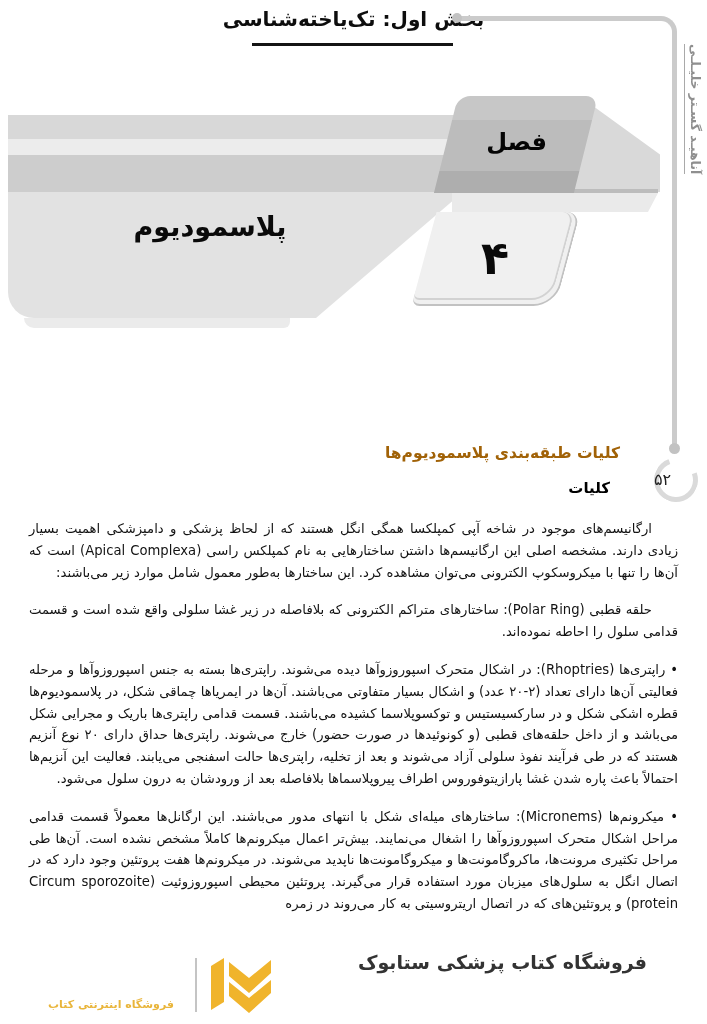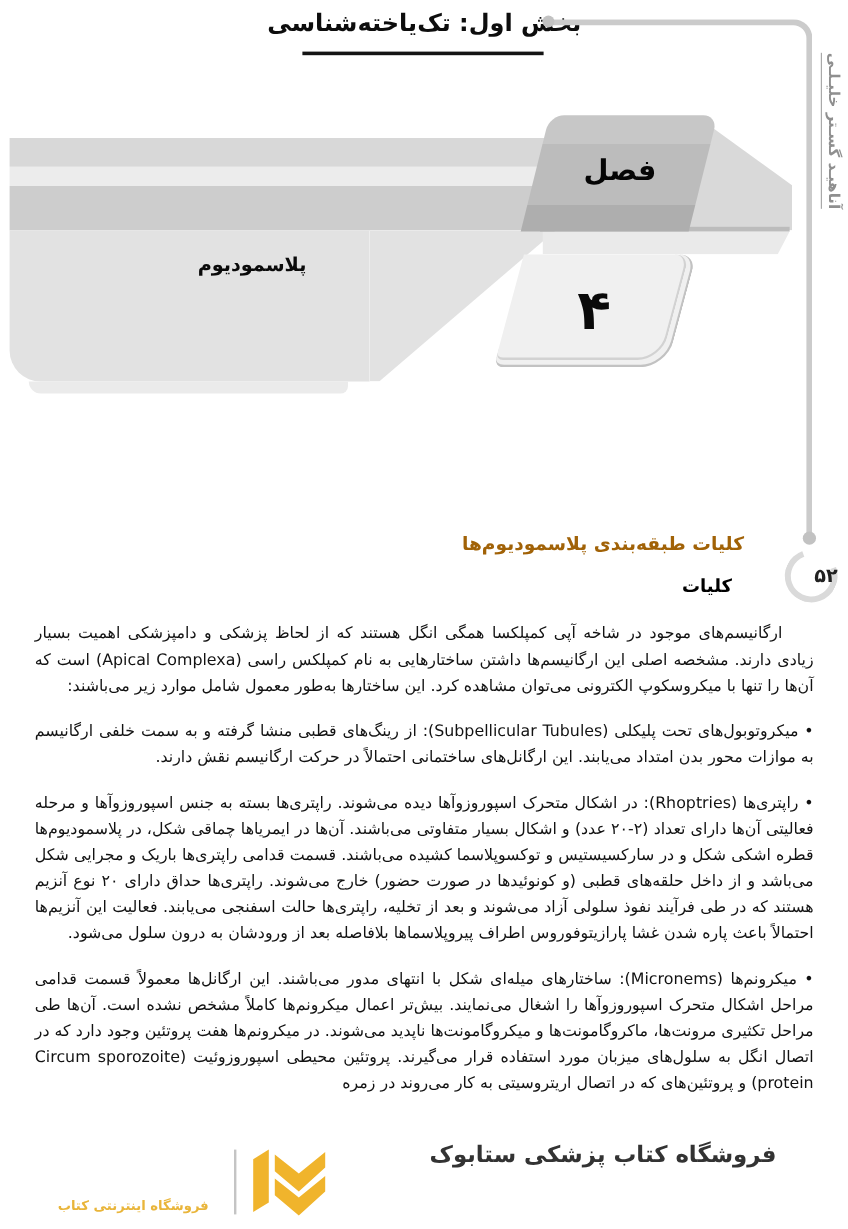--- a/index.html
+++ b/index.html
@@ -30,34 +30,34 @@
   .g-wing{left:556px;top:98px;width:104px;height:94px;background:#d9d9d9;
     clip-path:polygon(0 0,26px 0,100% 60%,100% 100%,0 100%);}
   .g-rule-right{left:450px;top:189px;width:208px;height:4px;background:#bcbcbc;}
   .g-band-right{left:452px;top:193px;width:206px;height:19px;background:#eaeaea;
     clip-path:polygon(0 0,100% 0,calc(100% - 10px) 100%,0 100%);}
   .g-tab{left:446px;top:96px;width:140px;height:97px;transform:skewX(-14deg);
     border-radius:12px 12px 0 0;
     background:linear-gradient(180deg,#c7c7c7 0%,#c7c7c7 25%,#bcbcbc 25%,#bcbcbc 77%,#aeaeae 77%,#aeaeae 100%);}
   .g-tab .label{transform:skewX(14deg);text-align:center;margin-top:32px;
     font-size:24px;font-weight:bold;color:#050505;direction:rtl;}
-  .g-title{left:105px;top:211px;width:210px;text-align:center;font-size:16px;font-weight:bold;
+  .g-title{left:105px;top:211px;width:210px;text-align:center;font-size:27px;font-weight:bold;
     color:#0a0a0a;direction:rtl;}
   .g-num-panel{left:424px;top:212px;width:142px;height:92px;transform:skewX(-15deg);
     background:#f0f0f0;border-right:2px solid #c2c2c2;border-bottom:2px solid #c2c2c2;
     border-radius:0 14px 22px 8px;}
   .g-num-panel::after{content:"";position:absolute;top:0;right:4px;bottom:4px;left:0;
     border-right:2px solid #d2d2d2;border-bottom:2px solid #d2d2d2;border-radius:0 12px 20px 6px;}
   .g-num{left:424px;top:212px;width:142px;height:92px;line-height:92px;text-align:center;
     font-size:46px;font-weight:bold;color:#0a0a0a;}
   
   .page-circle{position:absolute;left:654px;top:458px;width:44px;height:44px;border-radius:50%;
     border:5px solid #dadada;border-top-color:transparent;transform:rotate(25deg);background:#fff;box-sizing:border-box;}
   .page-number{position:absolute;left:654px;top:458px;width:44px;height:44px;line-height:44px;
-    text-align:right;font-size:16px;font-weight:bold;color:#222;}
+    text-align:left;font-size:16px;font-weight:normal;color:#222;}
   
   .section-heading{position:absolute;top:444px;right:87px;font-size:15.5px;font-weight:bold;
     color:#a16207;direction:rtl;}
   .section-subheading{position:absolute;top:479px;right:97px;font-size:15px;font-weight:bold;
     color:#000;direction:rtl;}
   
   .body-text{position:absolute;top:502px;right:13px;width:681px;direction:rtl;text-align:justify;
     font-size:13.2px;line-height:21.8px;color:#121212;}
   .body-text p{margin:16px;}
   .body-text p.indent{text-indent:26px;}
@@ -107,21 +107,21 @@
   <div class="g g-num">۴</div>
 
   <div class="page-circle"></div>
   <div class="page-number">۵۲</div>
 
   <div class="section-heading">کلیات طبقه‌بندی پلاسمودیوم‌ها</div>
   <div class="section-subheading">کلیات</div>
 
   <div class="body-text">
     <p class="indent">ارگانیسم‌های موجود در شاخه آپی کمپلکسا همگی انگل هستند که از لحاظ پزشکی و دامپزشکی اهمیت بسیار زیادی دارند. مشخصه اصلی این ارگانیسم‌ها داشتن ساختارهایی به نام کمپلکس راسی (‎Apical Complexa‎) است که آن‌ها را تنها با میکروسکوپ الکترونی می‌توان مشاهده کرد. این ساختارها به‌طور معمول شامل موارد زیر می‌باشند:</p>
-    <p class="bullet">• میکروتوبول‌های تحت پلیکلی (‎Subpellicular Tubules‎): از رینگ‌های قطبی منشا گرفته و به سمت خلفی ارگانیسم به موازات محور بدن امتداد می‌یابند. این ارگانل‌های ساختمانی احتمالاً در حرکت ارگانیسم نقش دارند.</p>
+    <p class="indent">حلقه قطبی (‎Polar Ring‎): ساختارهای متراکم الکترونی که بلافاصله در زیر غشا سلولی واقع شده است و قسمت قدامی سلول را احاطه نموده‌اند.</p>
     <p class="bullet">• راپتری‌ها (‎Rhoptries‎): در اشکال متحرک اسپوروزوآها دیده می‌شوند. راپتری‌ها بسته به جنس اسپوروزوآها و مرحله فعالیتی آن‌ها دارای تعداد (۲-۲۰ عدد) و اشکال بسیار متفاوتی می‌باشند. آن‌ها در ایمریاها چماقی شکل، در پلاسمودیوم‌ها قطره اشکی شکل و در سارکسیستیس و توکسوپلاسما کشیده می‌باشند. قسمت قدامی راپتری‌ها باریک و مجرایی شکل می‌باشد و از داخل حلقه‌های قطبی (و کونوئیدها در صورت حضور) خارج می‌شوند. راپتری‌ها حداق دارای ۲۰ نوع آنزیم هستند که در طی فرآیند نفوذ سلولی آزاد می‌شوند و بعد از تخلیه، راپتری‌ها حالت اسفنجی می‌یابند. فعالیت این آنزیم‌ها احتمالاً باعث پاره شدن غشا پارازیتوفوروس اطراف پیروپلاسماها بلافاصله بعد از ورودشان به درون سلول می‌شود.</p>
     <p class="bullet">• میکرونم‌ها (‎Micronems‎): ساختارهای میله‌ای شکل با انتهای مدور می‌باشند. این ارگانل‌ها معمولاً قسمت قدامی مراحل اشکال متحرک اسپوروزوآها را اشغال می‌نمایند. بیش‌تر اعمال میکرونم‌ها کاملاً مشخص نشده است. آن‌ها طی مراحل تکثیری مرونت‌ها، ماکروگامونت‌ها و میکروگامونت‌ها ناپدید می‌شوند. در میکرونم‌ها هفت پروتئین وجود دارد که در اتصال انگل به سلول‌های میزبان مورد استفاده قرار می‌گیرند. پروتئین محیطی اسپوروزوئیت (‎Circum sporozoite protein‎) و پروتئین‌های که در اتصال اریتروسیتی به کار می‌روند در زمره</p>
   </div>
 
   <div class="footer-store">فروشگاه کتاب پزشکی ستابوک</div>
 
   <div class="logo">
     <span class="logo-emblem">
       <svg viewBox="0 0 64 64" width="64" height="64">
         <polygon points="2,14 15,6 15,50 2,58" fill="#F0B42C"></polygon>

